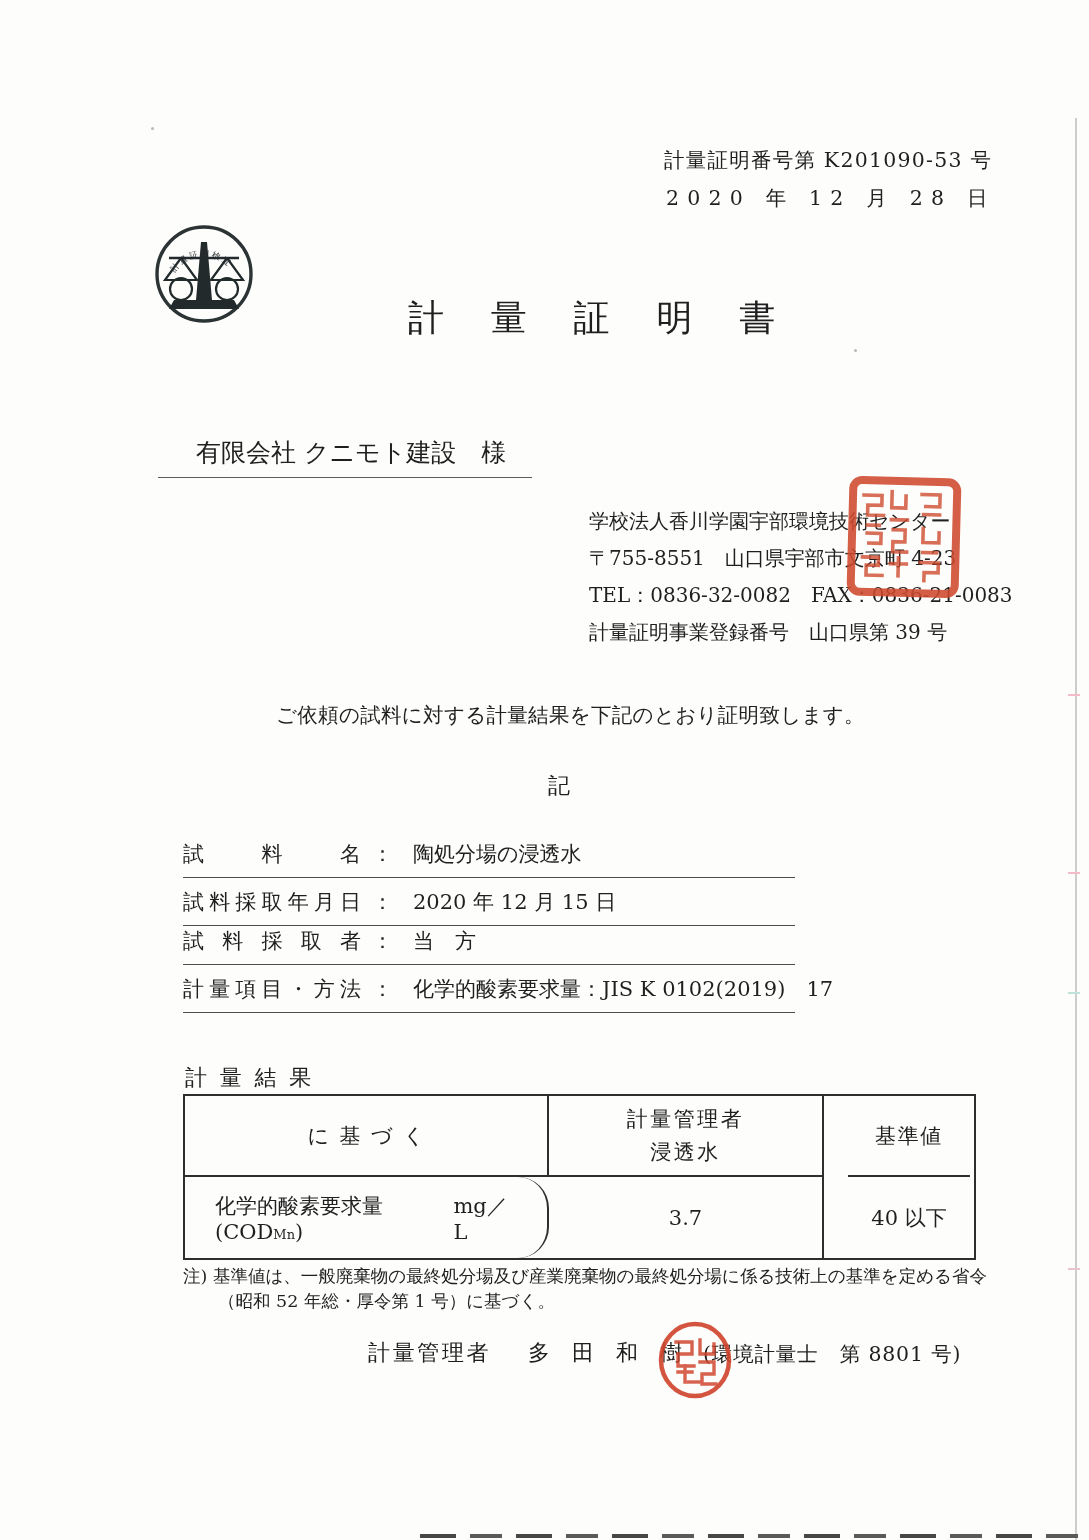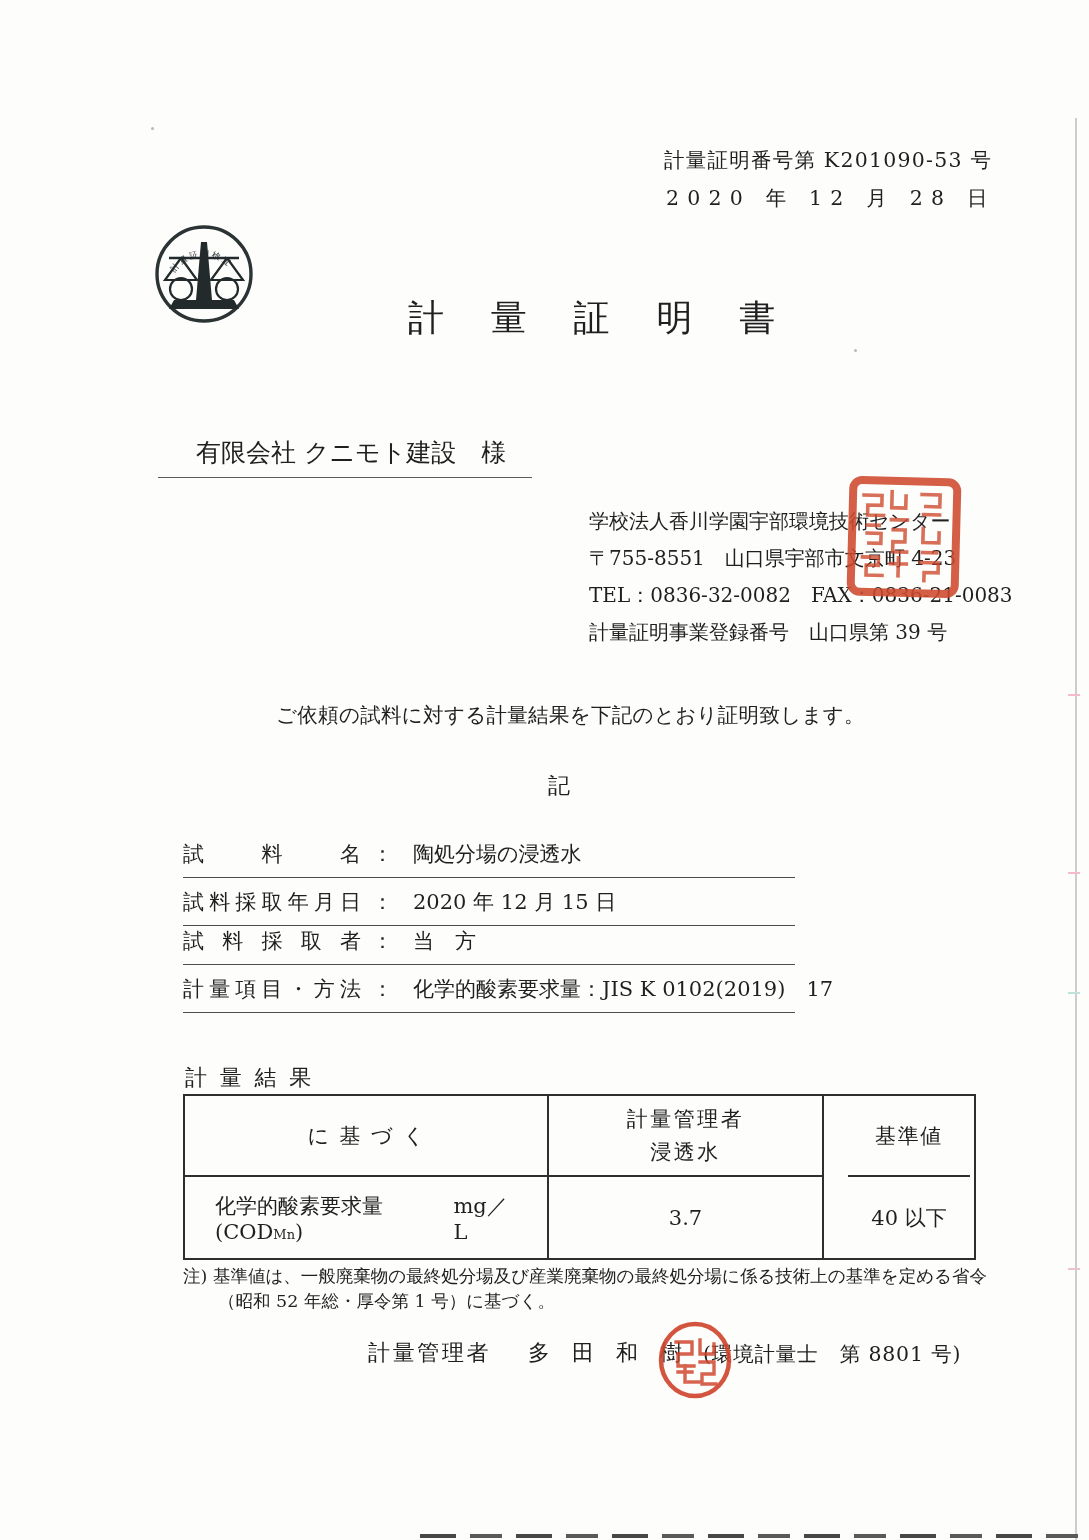--- a/index.html
+++ b/index.html
@@ -40,21 +40,21 @@
   .results-heading{left:185px;top:1063px;font-size:22px;letter-spacing:0.58em;white-space:nowrap;}
   .results-table{left:183px;top:1094px;width:789px;border:2px solid #2e2e2e;display:grid;
     grid-template-columns:364px 275px 146px;}
   .results-table .cell{border-right:2px solid #2e2e2e;display:flex;align-items:center;justify-content:center;font-size:21px;}
   .results-table .cell:nth-child(3n){border-right:none;margin-left:24px;}
   .results-table .hdr{height:79px;border-bottom:2px solid #2e2e2e;text-align:center;}
   .results-table .dat{height:81px;}
   .hdr-c1{letter-spacing:0.5em;text-indent:0.5em;}
   .hdr-c2{white-space:pre-line;letter-spacing:0.12em;line-height:1.55;}
   .hdr-c3{letter-spacing:0.08em;}
-  .dat-c1{justify-content:space-between !important;padding:0 30px 0 30px;}
+  .dat-c1{justify-content:space-between !important;padding:0 30px 0 30px;border-radius:31px;}
   .param-sub{font-size:13px;}
   
   .note-1{left:183px;top:1264px;font-size:17.5px;white-space:nowrap;}
   .note-2{left:218px;top:1289px;font-size:17.5px;white-space:nowrap;}
   
   .footer-role{left:368px;top:1338px;font-size:22px;letter-spacing:0.12em;white-space:nowrap;text-align:right;}
   .footer-name{left:528px;top:1338px;font-size:22px;white-space:nowrap;}
   .footer-qual{left:703px;top:1340px;font-size:20.5px;letter-spacing:0.04em;white-space:nowrap;}
   .round-seal{left:656px;top:1320px;width:78px;height:80px;}
   

